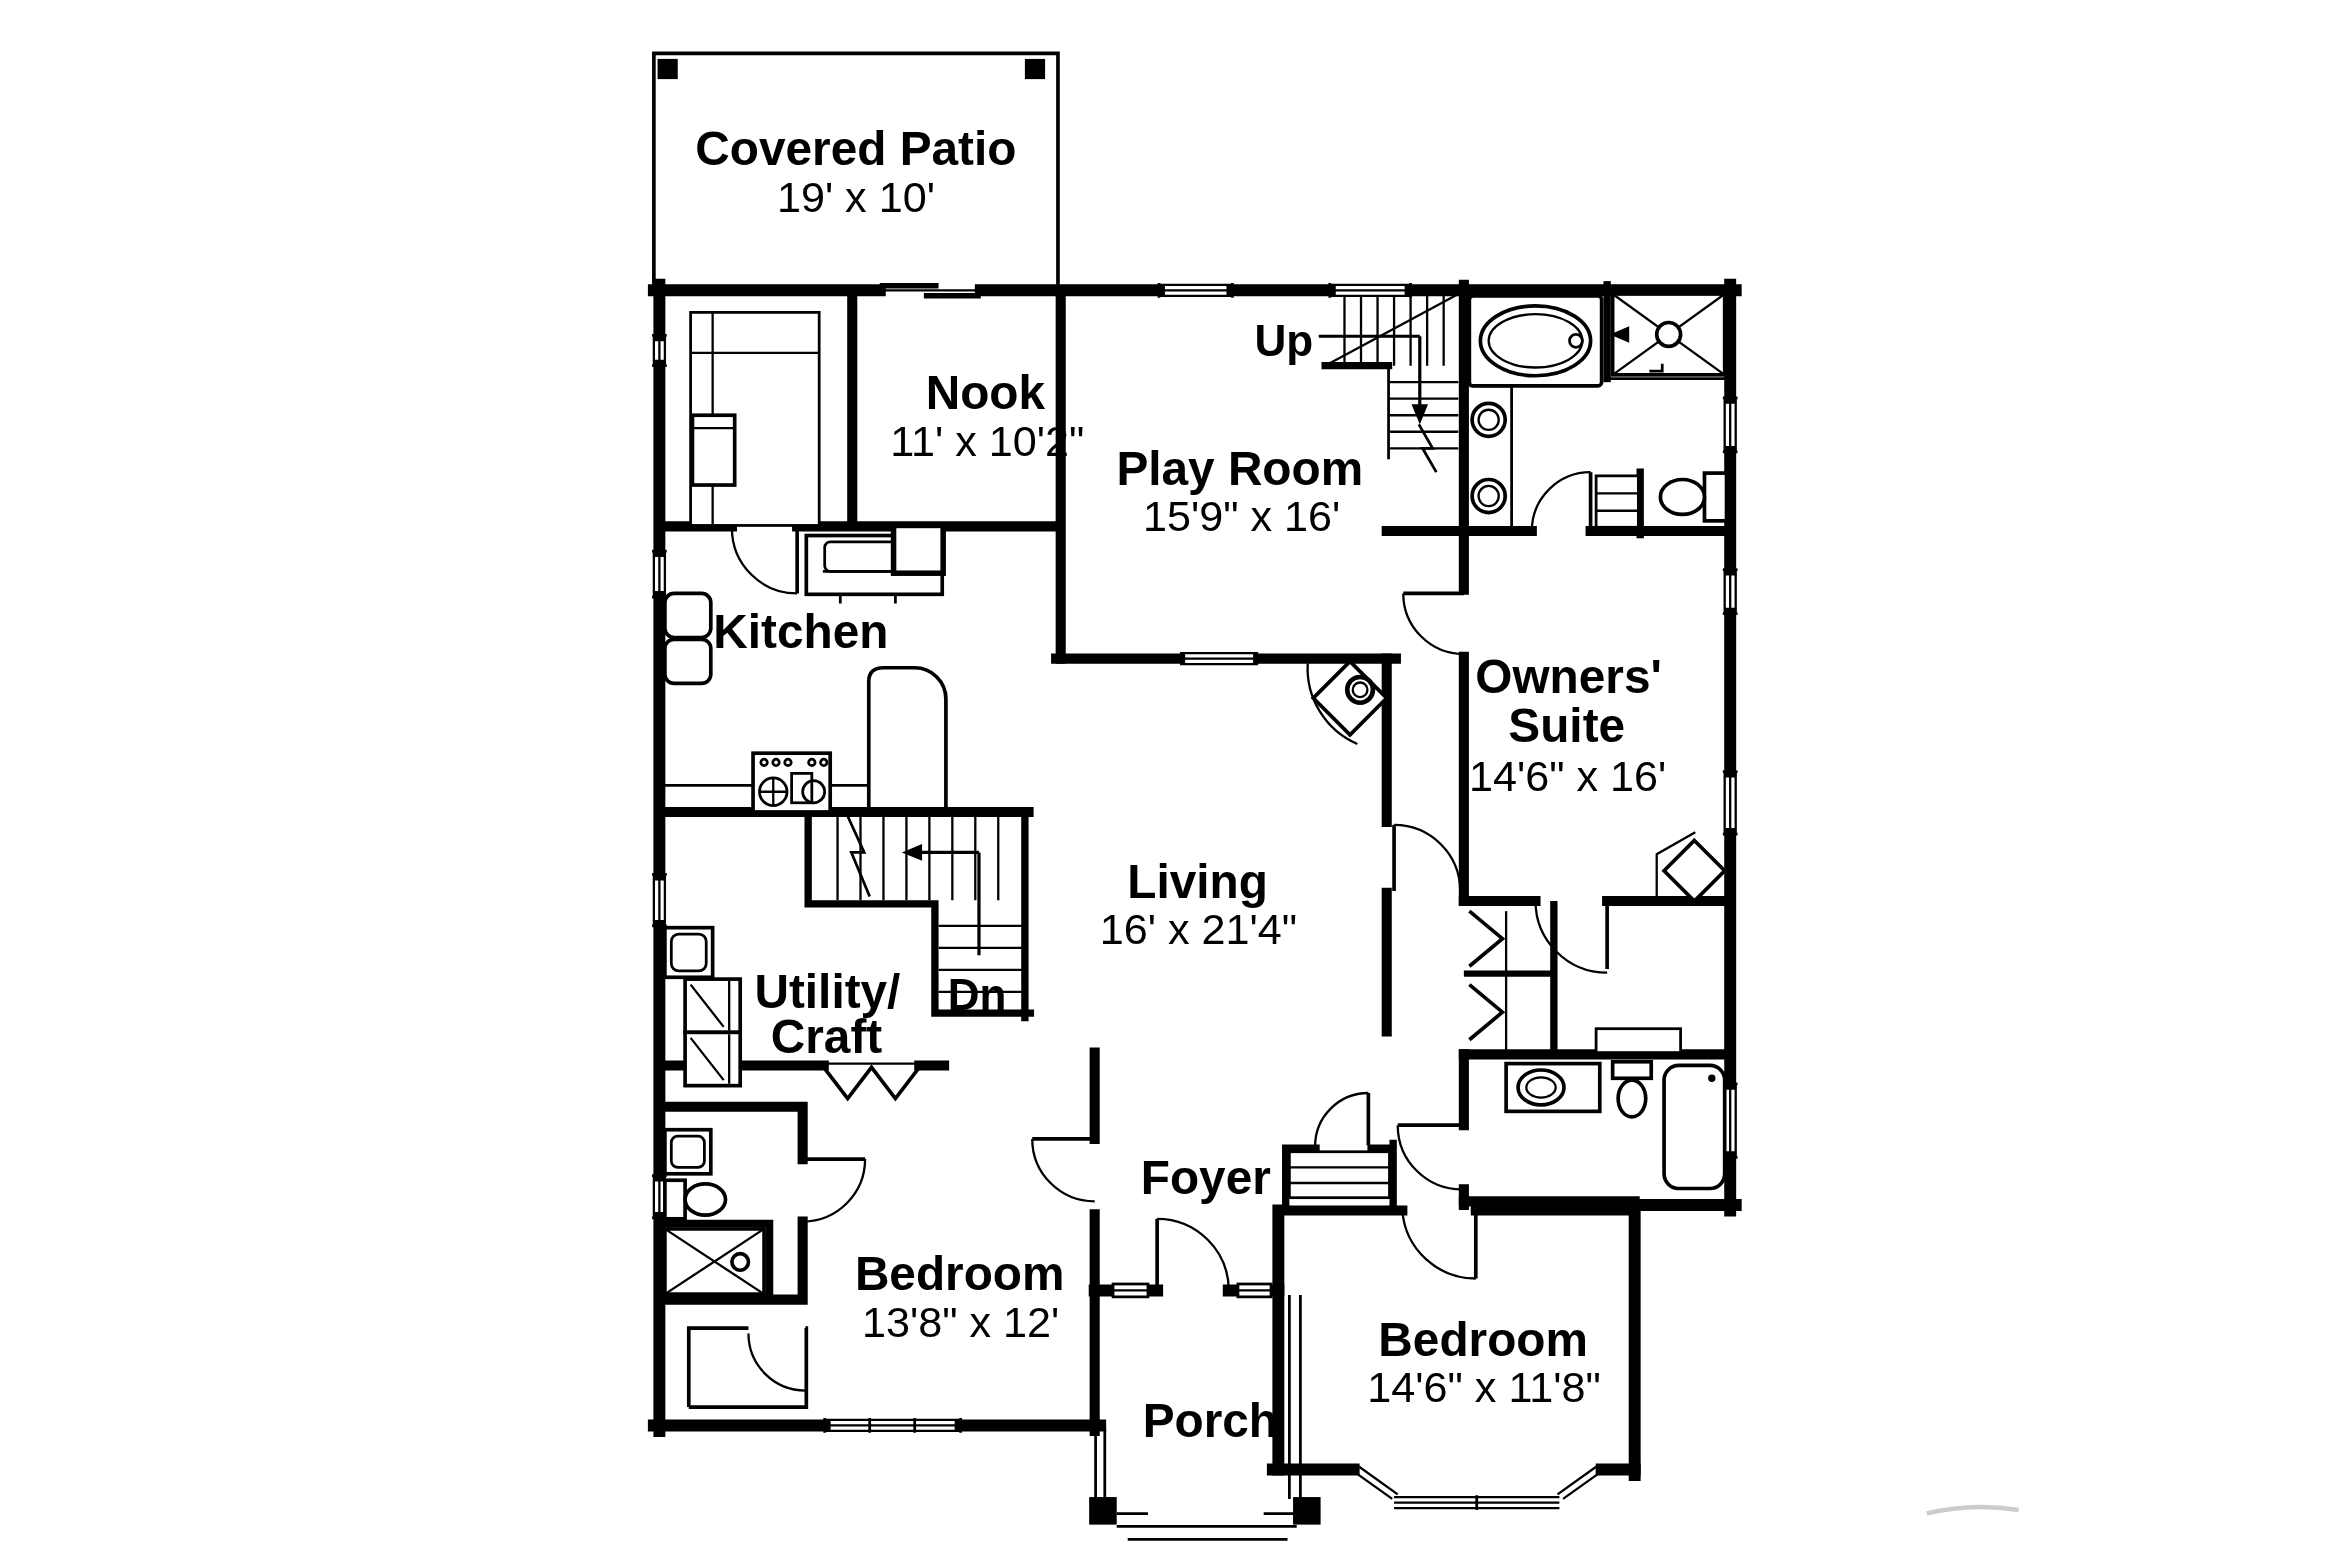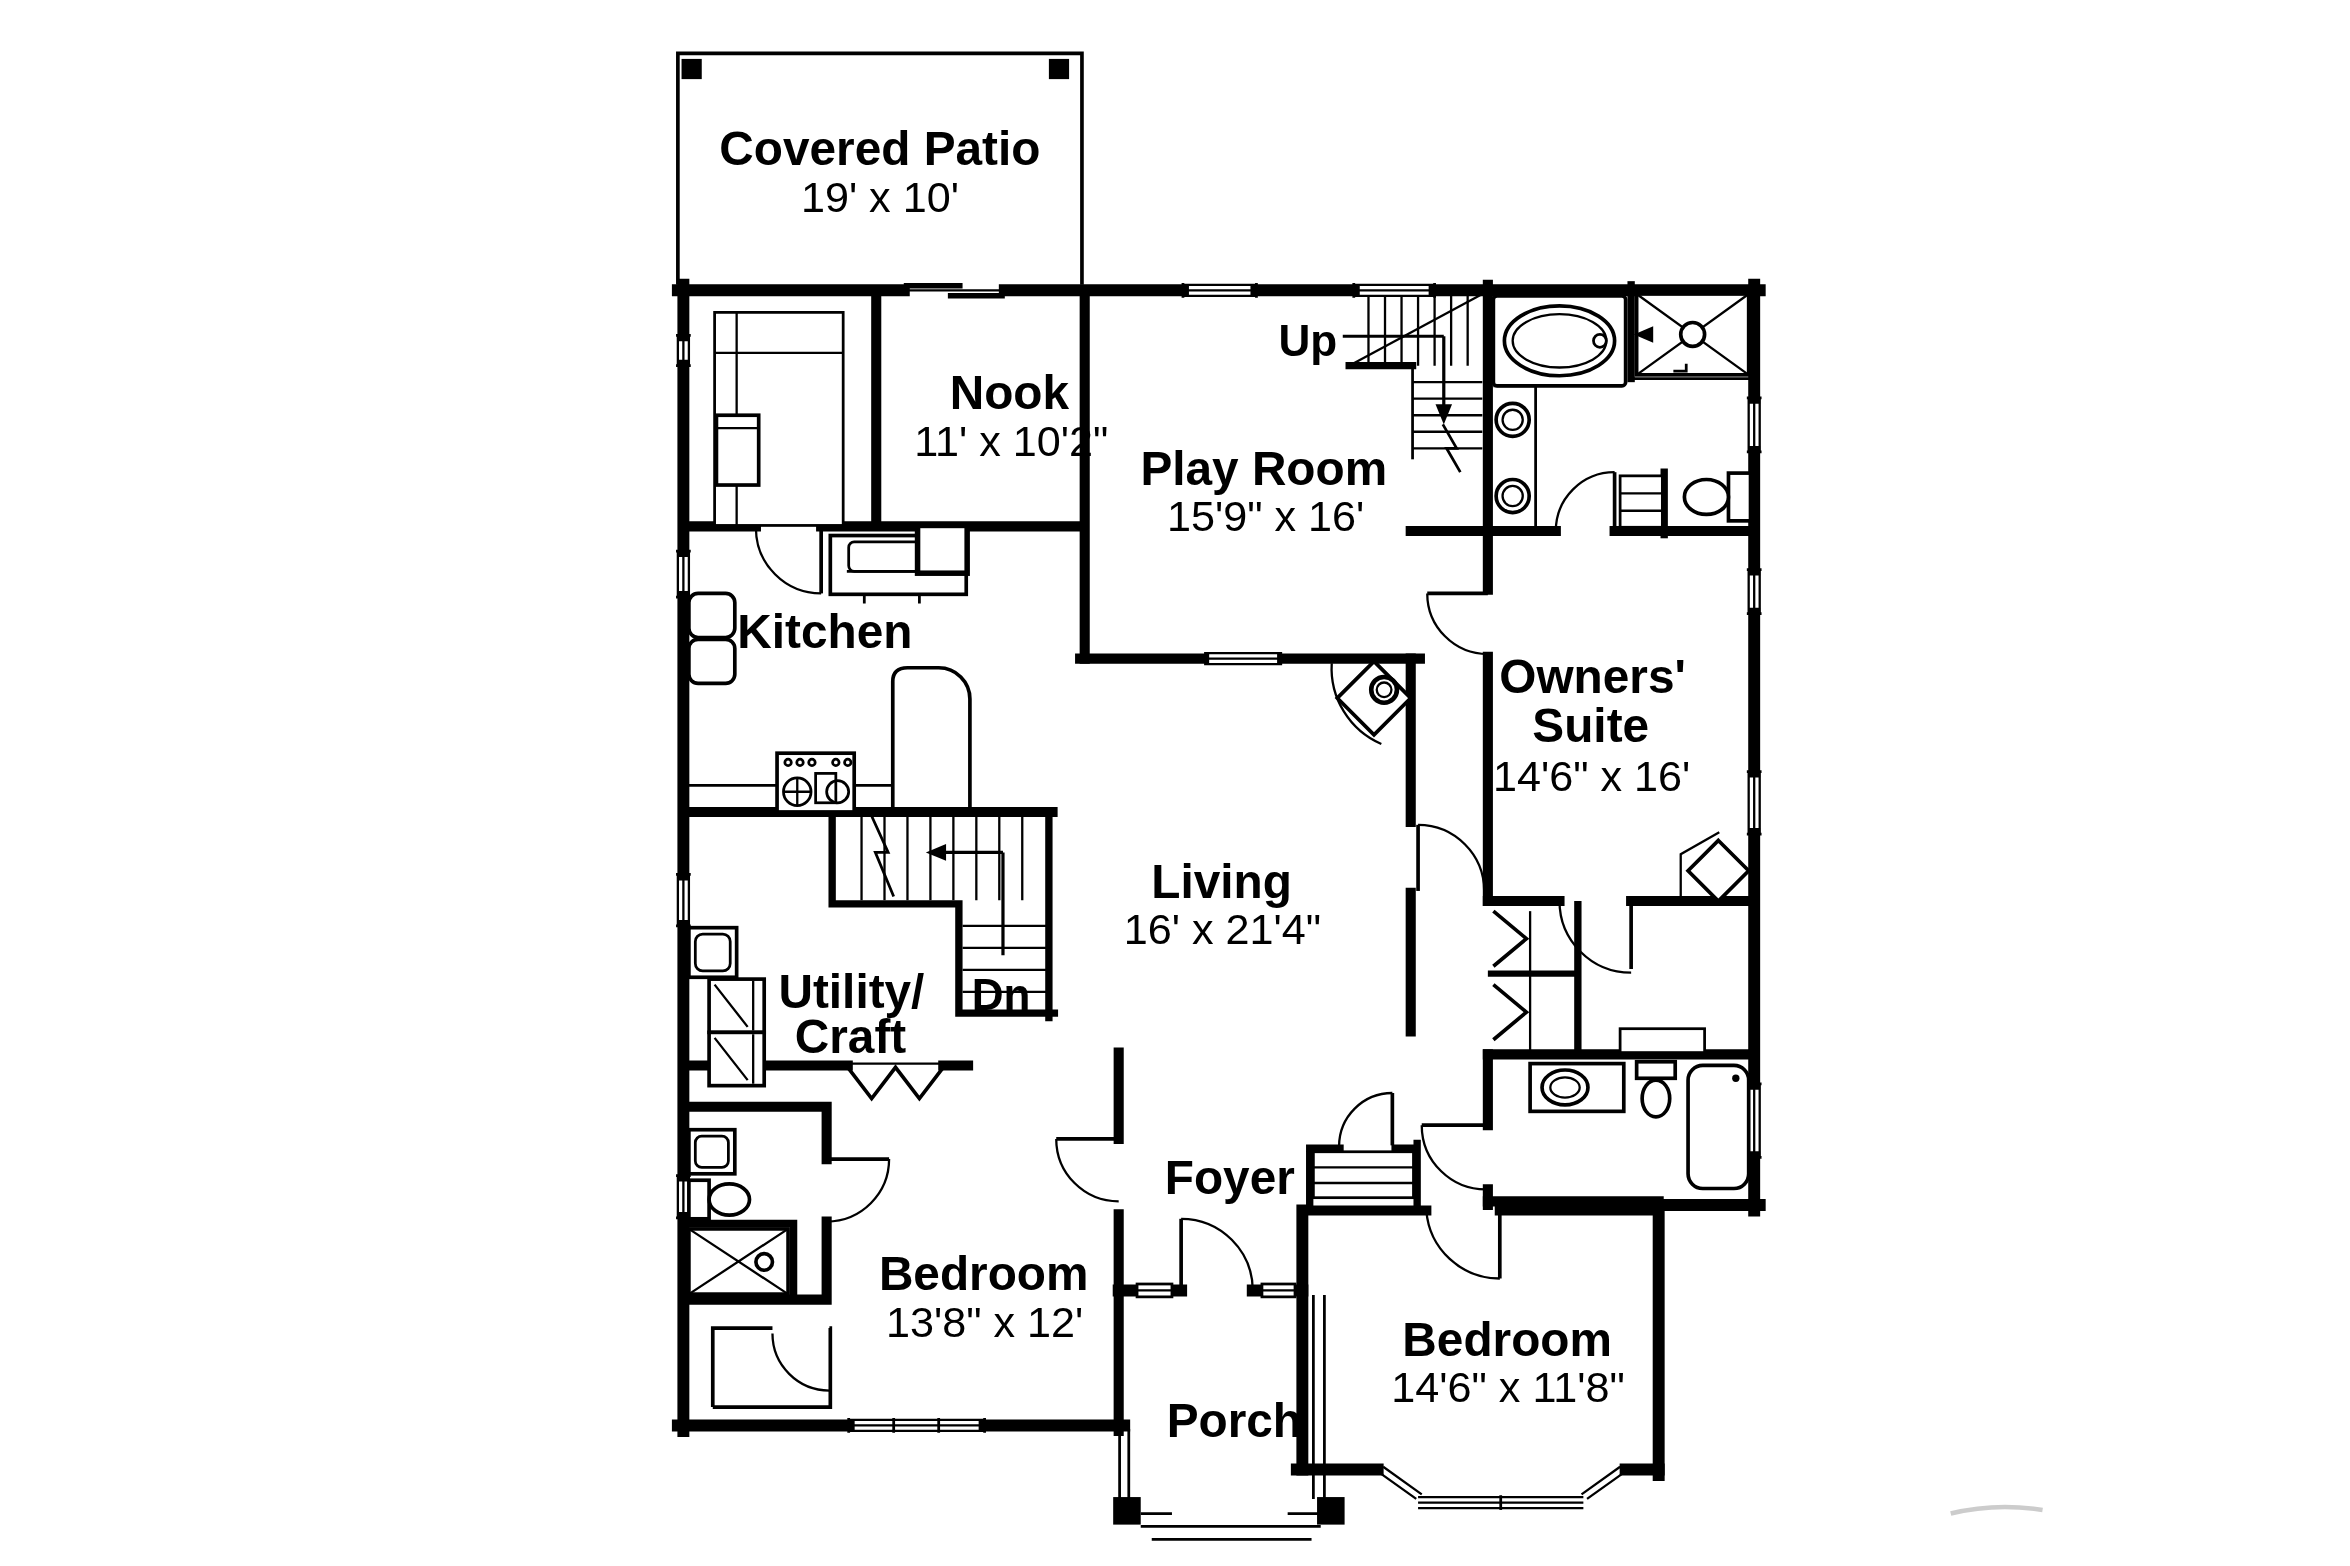--- a/index.html
+++ b/index.html
@@ -1,17 +1,17 @@
 <!DOCTYPE html>
 <html style="font-size:14.7px"><head>
 <meta charset="utf-8">
 <style>
   html,body{margin:0;padding:0;background:#ffffff;}
   body{width:2351px;height:1567px;position:relative;font-family:"Liberation Sans",sans-serif;}
-  #plan-wrap{position:absolute;inset:0;padding-left:24px;}
+  #plan-wrap{position:absolute;inset:0;}
   svg{display:block;width:2351px;height:1567px;}
   .wall-ext{stroke:#000;stroke-width:13;fill:none;stroke-linecap:square;}
   .wall-int{stroke:#000;stroke-width:11;fill:none;stroke-linecap:square;}
   .wall-thin{stroke:#000;stroke-width:8;fill:none;stroke-linecap:square;}
   .line3{stroke:#000;stroke-width:3;fill:none;}
   .line25{stroke:#000;stroke-width:2.5;fill:none;}
   .line4{stroke:#000;stroke-width:4;fill:none;}
   .fix{stroke:#000;stroke-width:4;fill:#fff;}
   .fix3{stroke:#000;stroke-width:3;fill:none;}
   .arrow{stroke:#000;stroke-width:3.5;fill:none;}

